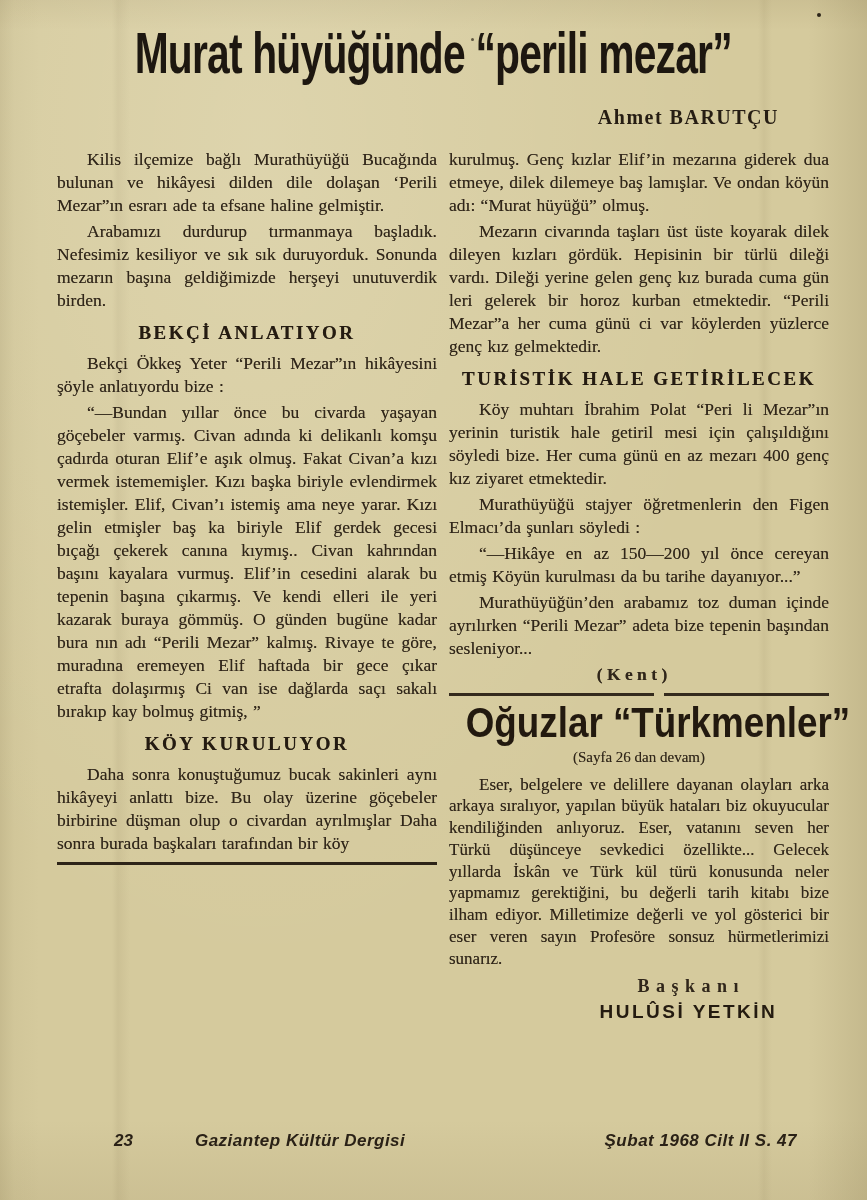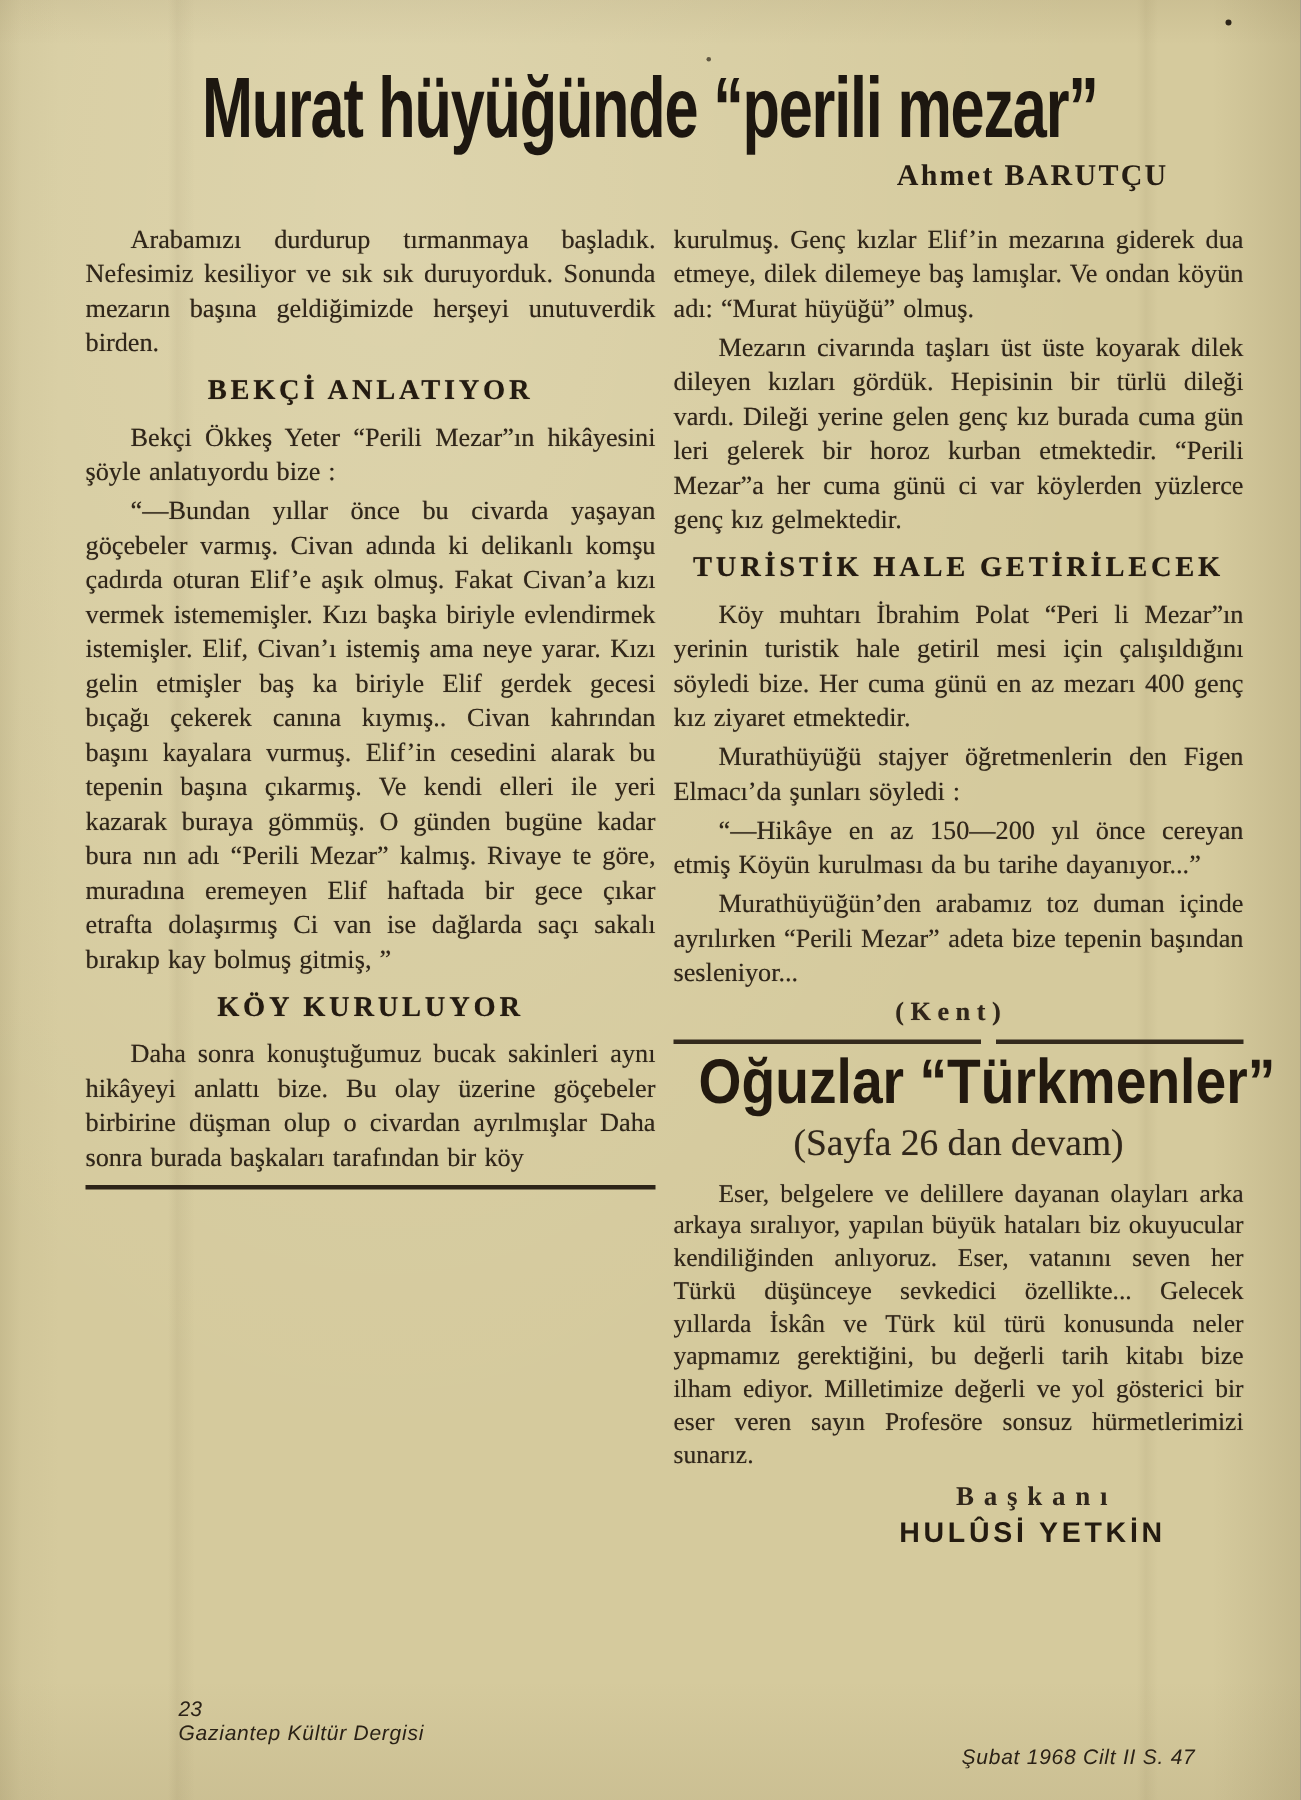--- a/index.html
+++ b/index.html
@@ -10,21 +10,21 @@
       radial-gradient(ellipse at 30% 12%, rgba(255,252,235,0.20), transparent 55%),
       linear-gradient(90deg, rgba(110,95,55,0.14) 0px, rgba(110,95,55,0.04) 14px, transparent 40px, transparent 808px, rgba(110,95,55,0.07) 835px, rgba(110,95,55,0.16) 867px),
       linear-gradient(180deg, rgba(120,100,60,0.10) 0px, transparent 30px, transparent 1120px, rgba(120,100,60,0.10) 1200px),
       linear-gradient(90deg, transparent 0 112px, rgba(100,85,50,0.08) 118px, transparent 130px),
       linear-gradient(90deg, transparent 0 758px, rgba(100,85,50,0.07) 764px, transparent 772px);
     overflow:hidden;
     font-family:"Liberation Serif", serif;
     color:#30261a;
   }
   .title {
-    position:absolute; top:42px; left:0; width:100%; margin:0;
+    position:absolute; top:24px; left:0; width:100%; margin:0;
     text-align:center; font-family:"Liberation Sans", sans-serif;
     font-weight:bold; font-size:51px; color:#1d1710;
     letter-spacing:-1px; white-space:nowrap;
   }
   .condensed { display:inline-block; transform:scale(0.80,1.12); transform-origin:center; }
   .author {
     position:absolute; top:106px; left:0; right:88px;
     text-align:right; font-weight:bold; font-size:20px; letter-spacing:1.5px;
     color:#26ronto;
     color:#261d13;
@@ -55,56 +55,57 @@
     height:2.5px; margin:7px 0 4px 0;
     background:linear-gradient(90deg,#342a1d 0 54%, transparent 54% 56.5%, #342a1d 56.5% 100%);
   }
   .second-title {
     margin:2px 0 0 0; text-align:center; white-space:nowrap;
     font-family:"Liberation Sans", sans-serif; font-weight:bold;
     font-size:40px; color:#22190f; letter-spacing:0;
   }
   .condensed2 { display:inline-block; transform:scale(0.92,1.05); transform-origin:center; }
   .subtitle {
-    text-align:center; font-size:25px; margin:4px 0 8px 0;
+    text-align:center; font-size:15px; margin:4px 0 8px 0;
     text-shadow:0 0 0.5px rgba(45,35,18,0.5);
   }
   .second-para { font-size:17px !important; line-height:21.8px !important; }
   .sig { margin-top:4px; margin-left:26%; text-align:center; }
   .sig-org { font-size:18px; line-height:24px; text-shadow:0 0 0.5px rgba(45,35,18,0.5); }
   .sig-role { font-size:18px; font-weight:bold; line-height:25px; letter-spacing:1px; }
   .sig-name {
     font-family:"Liberation Sans", sans-serif; font-weight:bold;
     font-size:19px; line-height:26px; letter-spacing:2.5px; color:#241b10;
   }
   .footer {
     position:absolute; top:1131px; left:57px; right:38px;
     display:flex; align-items:baseline;
-    font-family:"Liberation Sans", sans-serif; font-style:italic; font-weight:normal;
-    font-size:14px; color:#2a2116;flex-direction:column;
+    font-family:"Liberation Sans", sans-serif; font-style:italic; font-weight:bold;
+    font-size:17px; color:#2a2116;
   }
   .page-num { margin-left:57px; }
   .mag { margin-left:62px; letter-spacing:0.5px; }
   .issue { margin-left:auto; margin-right:32px; letter-spacing:0.5px; }
   .speck { position:absolute; background:#2c2418; border-radius:50%; }
   .speck1 { width:4px; height:4px; top:13px; left:817px; }
   .speck2 { width:3px; height:3px; top:38px; left:471px; opacity:0.7; }
 </style>
 </head>
 <body>
 
 <div class="page">
 
   <h1 class="title"><span class="condensed">Murat hüyüğünde “perili mezar”</span></h1>
 
   <div class="author">Ahmet  BARUTÇU</div>
 
   <div class="columns">
 
     <div class="col">
+      <p class="indent">Kilis ilçemize bağlı Murathüyüğü Bucağında bulunan ve hikâyesi dilden dile dolaşan ‘Perili Mezar”ın esrarı ade ta efsane haline gelmiştir.</p>
       <p class="indent">Arabamızı durdurup tırmanmaya başladık. Nefesimiz kesiliyor ve sık sık duruyorduk. Sonunda mezarın başına geldiğimizde herşeyi unutuverdik birden.</p>
       <h3>BEKÇİ ANLATIYOR</h3>
       <p class="indent">Bekçi Ökkeş Yeter “Perili Mezar”ın hikâyesini şöyle anlatıyordu bize :</p>
       <p class="indent">“—Bundan yıllar önce bu civarda yaşayan göçebeler varmış. Civan adında ki delikanlı komşu çadırda oturan Elif’e aşık olmuş. Fakat Civan’a kızı vermek istememişler. Kızı başka biriyle evlendirmek istemişler. Elif, Civan’ı istemiş ama neye yarar. Kızı gelin etmişler baş ka biriyle Elif gerdek gecesi bıçağı çekerek canına kıymış.. Civan kahrından başını kayalara vurmuş. Elif’in cesedini alarak bu tepenin başına çıkarmış. Ve kendi elleri ile yeri kazarak buraya gömmüş. O günden bugüne kadar bura nın adı “Perili Mezar” kalmış. Rivaye te göre, muradına eremeyen Elif haftada bir gece çıkar etrafta dolaşırmış Ci van ise dağlarda saçı sakalı bırakıp kay bolmuş gitmiş, ”</p>
       <h3>KÖY KURULUYOR</h3>
       <p class="indent rule-bottom">Daha sonra konuştuğumuz bucak sakinleri aynı hikâyeyi anlattı bize. Bu olay üzerine göçebeler birbirine düşman olup o civardan ayrılmışlar Daha sonra burada başkaları tarafından bir köy</p>
     </div>
 
     <div class="col">
       <p class="noindent">kurulmuş. Genç kızlar Elif’in mezarına giderek dua etmeye, dilek dilemeye baş lamışlar. Ve ondan köyün adı: “Murat hüyüğü” olmuş.</p>

